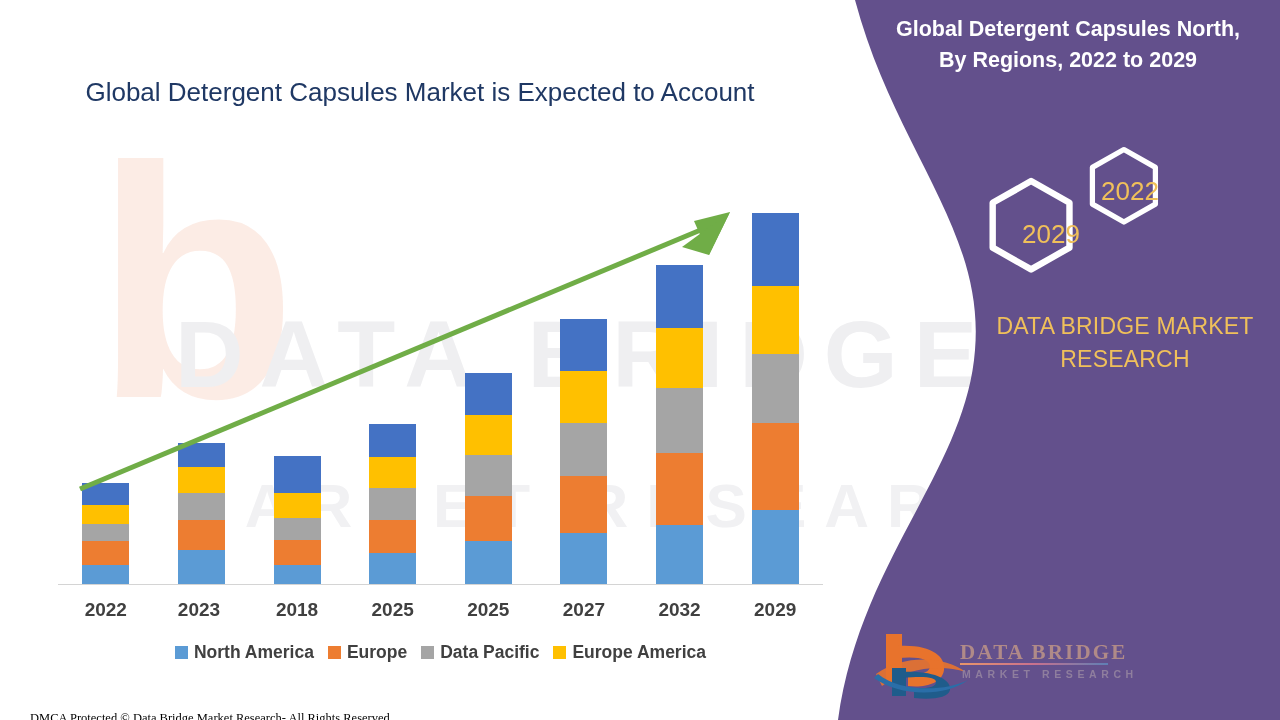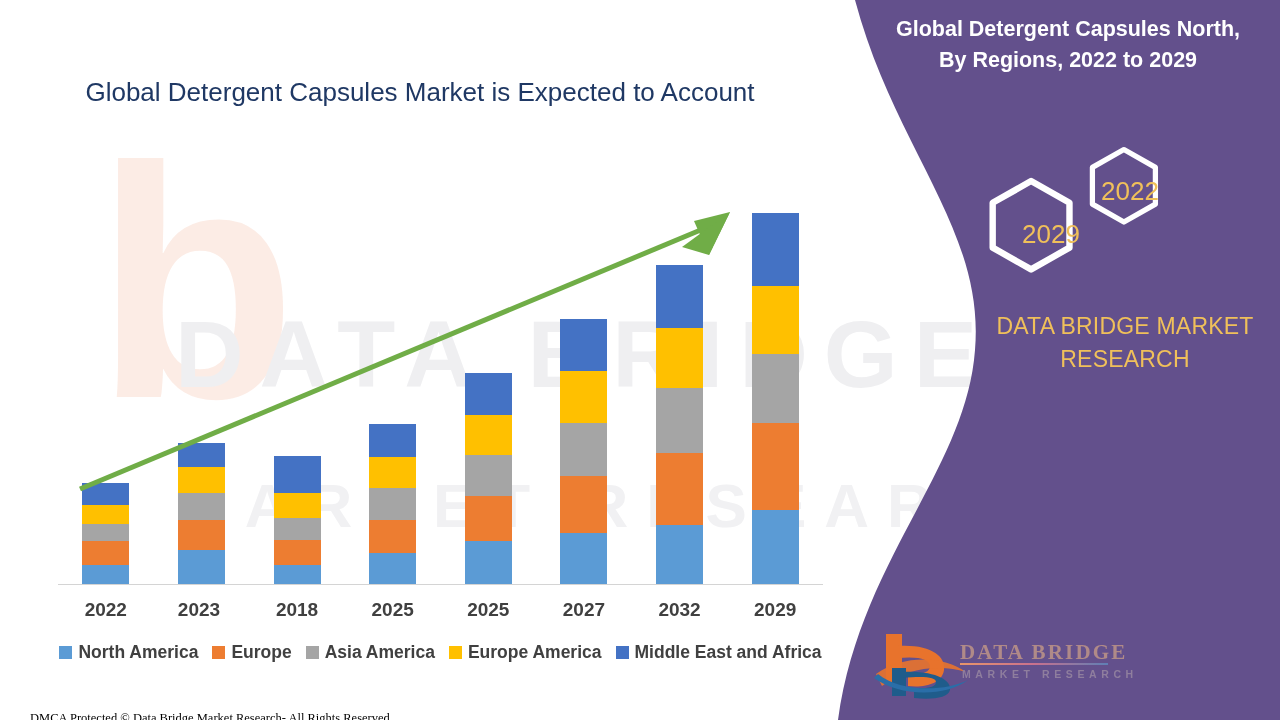--- a/index.html
+++ b/index.html
@@ -224,29 +224,25 @@
       <div class="legend-item">
         <span class="legend-swatch" style="background: rgb(91, 155, 213);"></span>
         <span>North America</span>
       </div>
       <div class="legend-item">
         <span class="legend-swatch" style="background: rgb(237, 125, 49);"></span>
         <span>Europe</span>
       </div>
       <div class="legend-item">
         <span class="legend-swatch" style="background: rgb(165, 165, 165);"></span>
-        <span>Asia America</span>
+        <span>Data Pacific</span>
       </div>
       <div class="legend-item">
         <span class="legend-swatch" style="background: rgb(255, 192, 0);"></span>
         <span>Europe America</span>
-      </div>
-      <div class="legend-item">
-        <span class="legend-swatch" style="background: rgb(68, 114, 196);"></span>
-        <span>Middle East and Africa</span>
       </div>
     </div>
 
   <div id="footer-left">DMCA Protected © Data Bridge Market Research- All Rights Reserved.</div>
 </div>
 
 <div id="right-panel">
   <svg id="right-shape" viewBox="0 0 480 720" preserveAspectRatio="none">
     <path d="M55,0 C95,150 185,230 175,350 C166,470 60,560 38,720 L480,720 L480,0 Z" fill="#63508c"></path>
   </svg>

